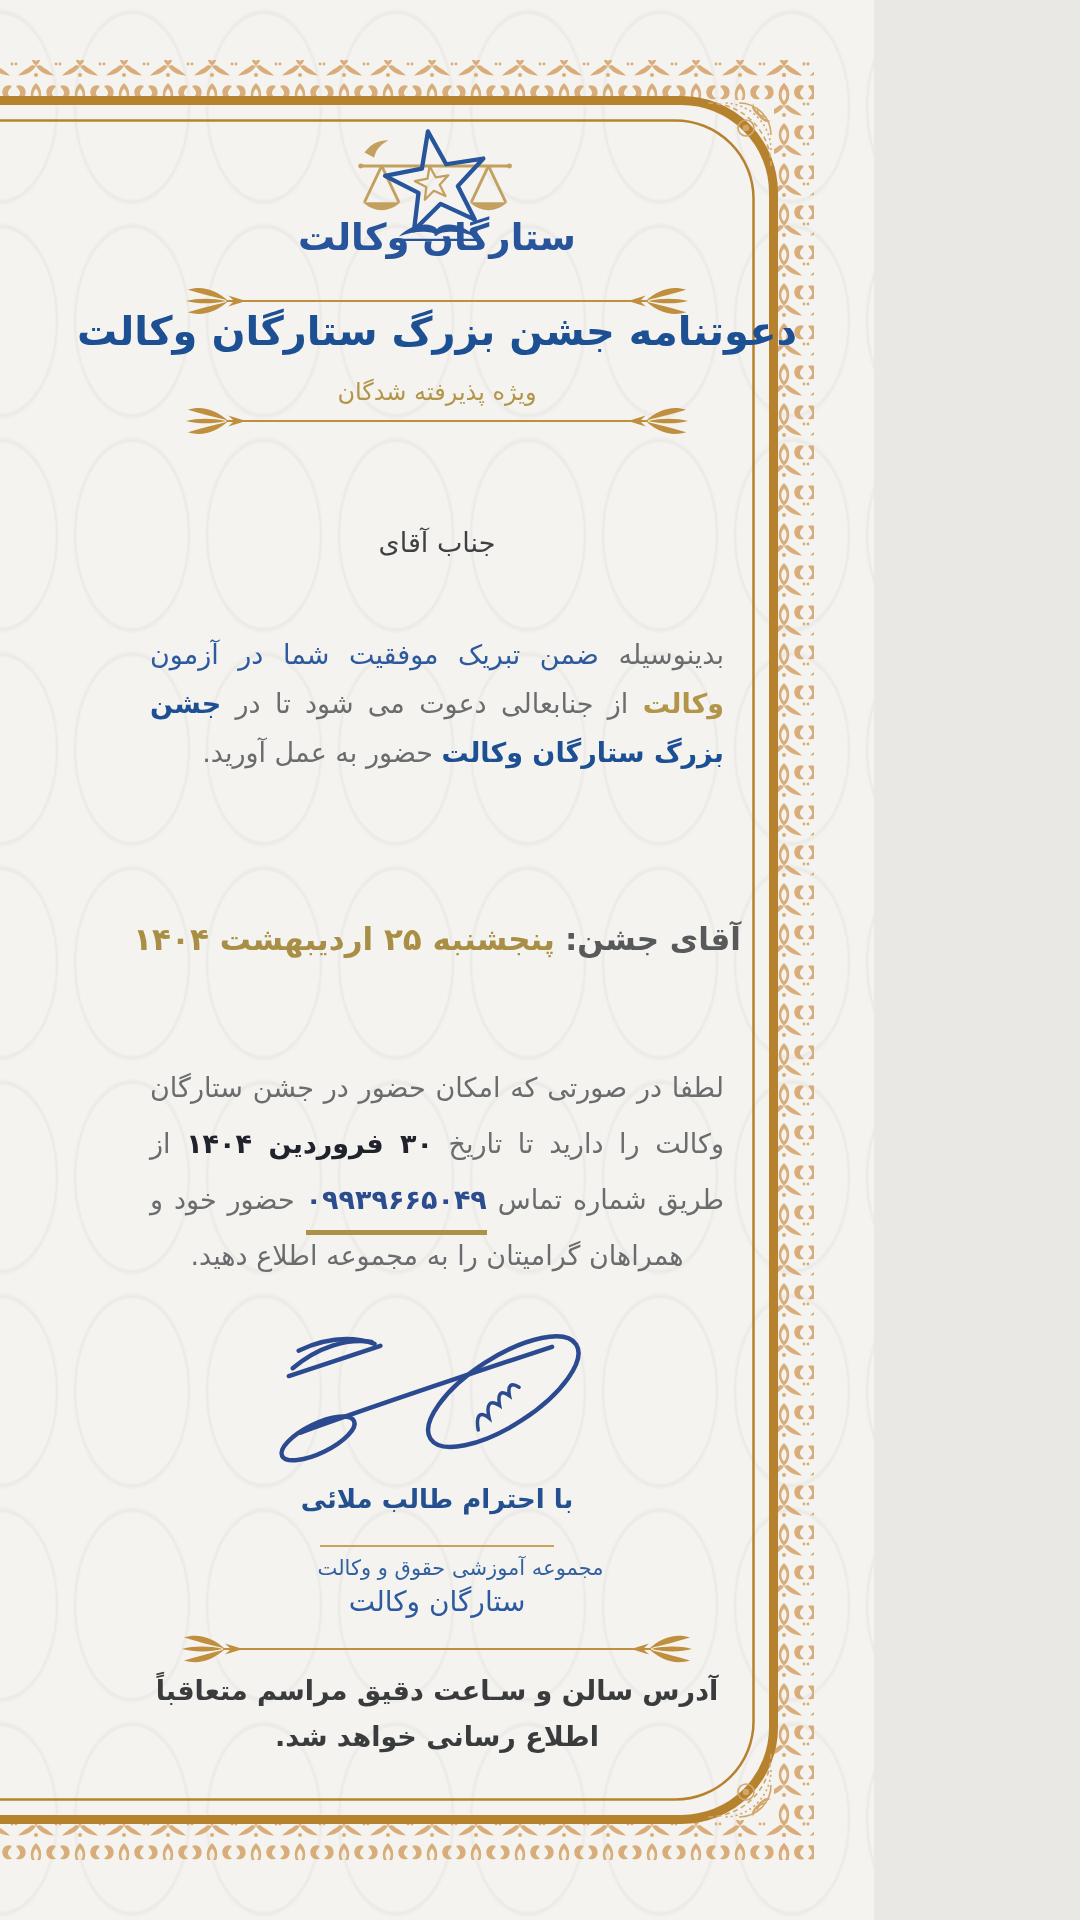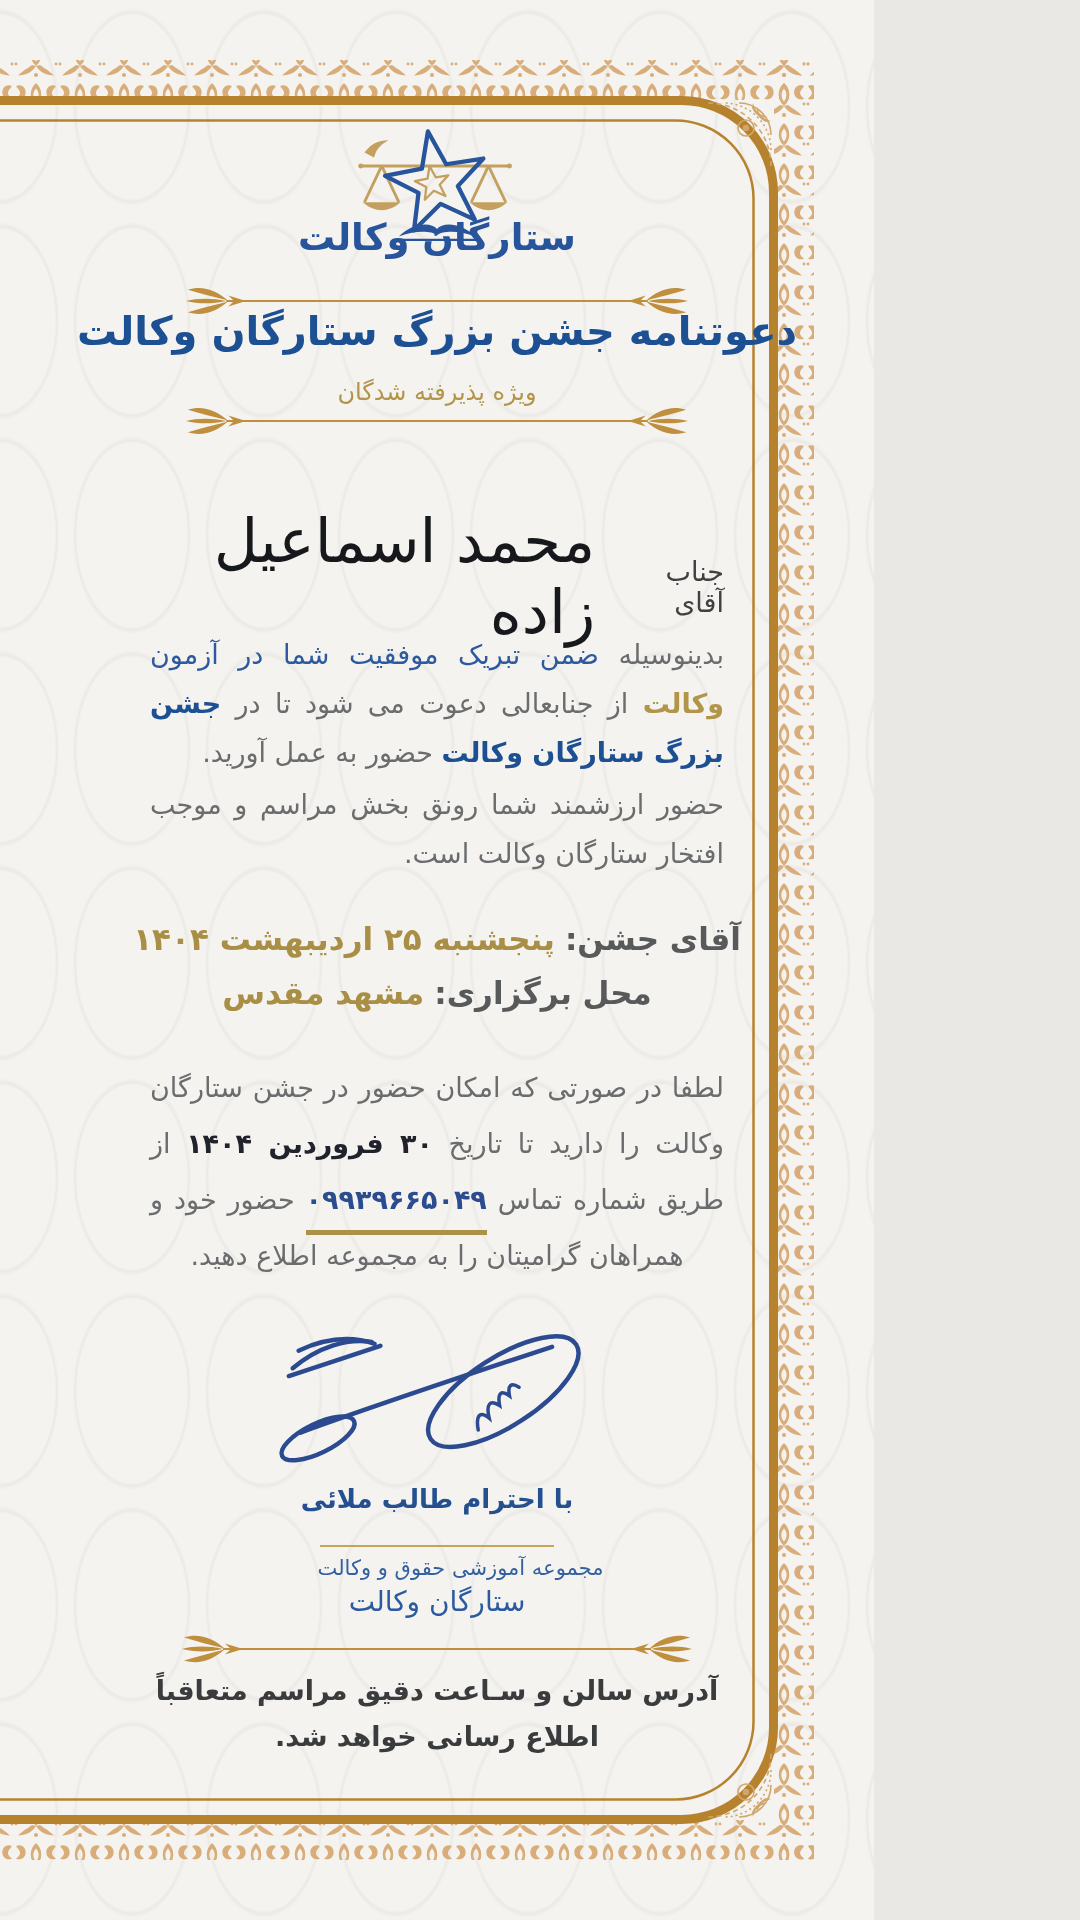--- a/index.html
+++ b/index.html
@@ -126,32 +126,27 @@
 
   <h1 class="abs centered title">دعوتنامه جشن بزرگ ستارگان وکالت</h1>
   <div class="abs centered subtitle">ویژه پذیرفته شدگان</div>
 
   <svg class="divider div-b" viewBox="0 0 520 34" aria-hidden="true">
       <use href="#orn-divider"></use>
     </svg>
 
   <div class="abs recipient">
     <span class="salutation">جناب آقای</span>
-    <span class="name">محمد اسماعیل زاده</span>
   </div>
 
   <p class="para p1"><span>بدینوسیله </span><span class="seg-blue">ضمن تبریک موفقیت شما در آزمون </span><span class="seg-gold">وکالت</span><span> از جنابعالی دعوت می شود تا در </span><span class="seg-bluebold">جشن بزرگ ستارگان وکالت</span><span> حضور به عمل آورید.</span></p>
-  <p class="para p2">حضور ارزشمند شما رونق بخش مراسم و موجب افتخار ستارگان وکالت است.</p>
 
   <div class="abs event">
     <div class="event-line">
       <span class="ev-label">آقای جشن:</span><span class="ev-value">پنجشنبه ۲۵ اردیبهشت ۱۴۰۴</span>
-    </div>
-    <div class="event-line">
-      <span class="ev-label">محل برگزاری:</span><span class="ev-value">مشهد مقدس</span>
     </div>
   </div>
 
   <p class="para p3"><span>لطفا در صورتی که امکان حضور در جشن ستارگان وکالت را دارید تا تاریخ </span><span class="seg-darkbold">۳۰ فروردین ۱۴۰۴</span><span> از طریق شماره تماس </span><span class="seg-phone">۰۹۹۳۹۶۶۵۰۴۹</span><span> حضور خود و همراهان گرامیتان را به مجموعه اطلاع دهید.</span></p>
 
   <svg class="signature-svg" viewBox="0 0 400 165" aria-hidden="true">
     <g fill="none" stroke="#2b4a90" stroke-width="4.6" stroke-linecap="round">
       <path d="M52,54 C78,32 108,23 133,27"></path>
       <path d="M58,36 C86,23 113,21 136,29"></path>
       <path d="M48,62 L142,31"></path>

